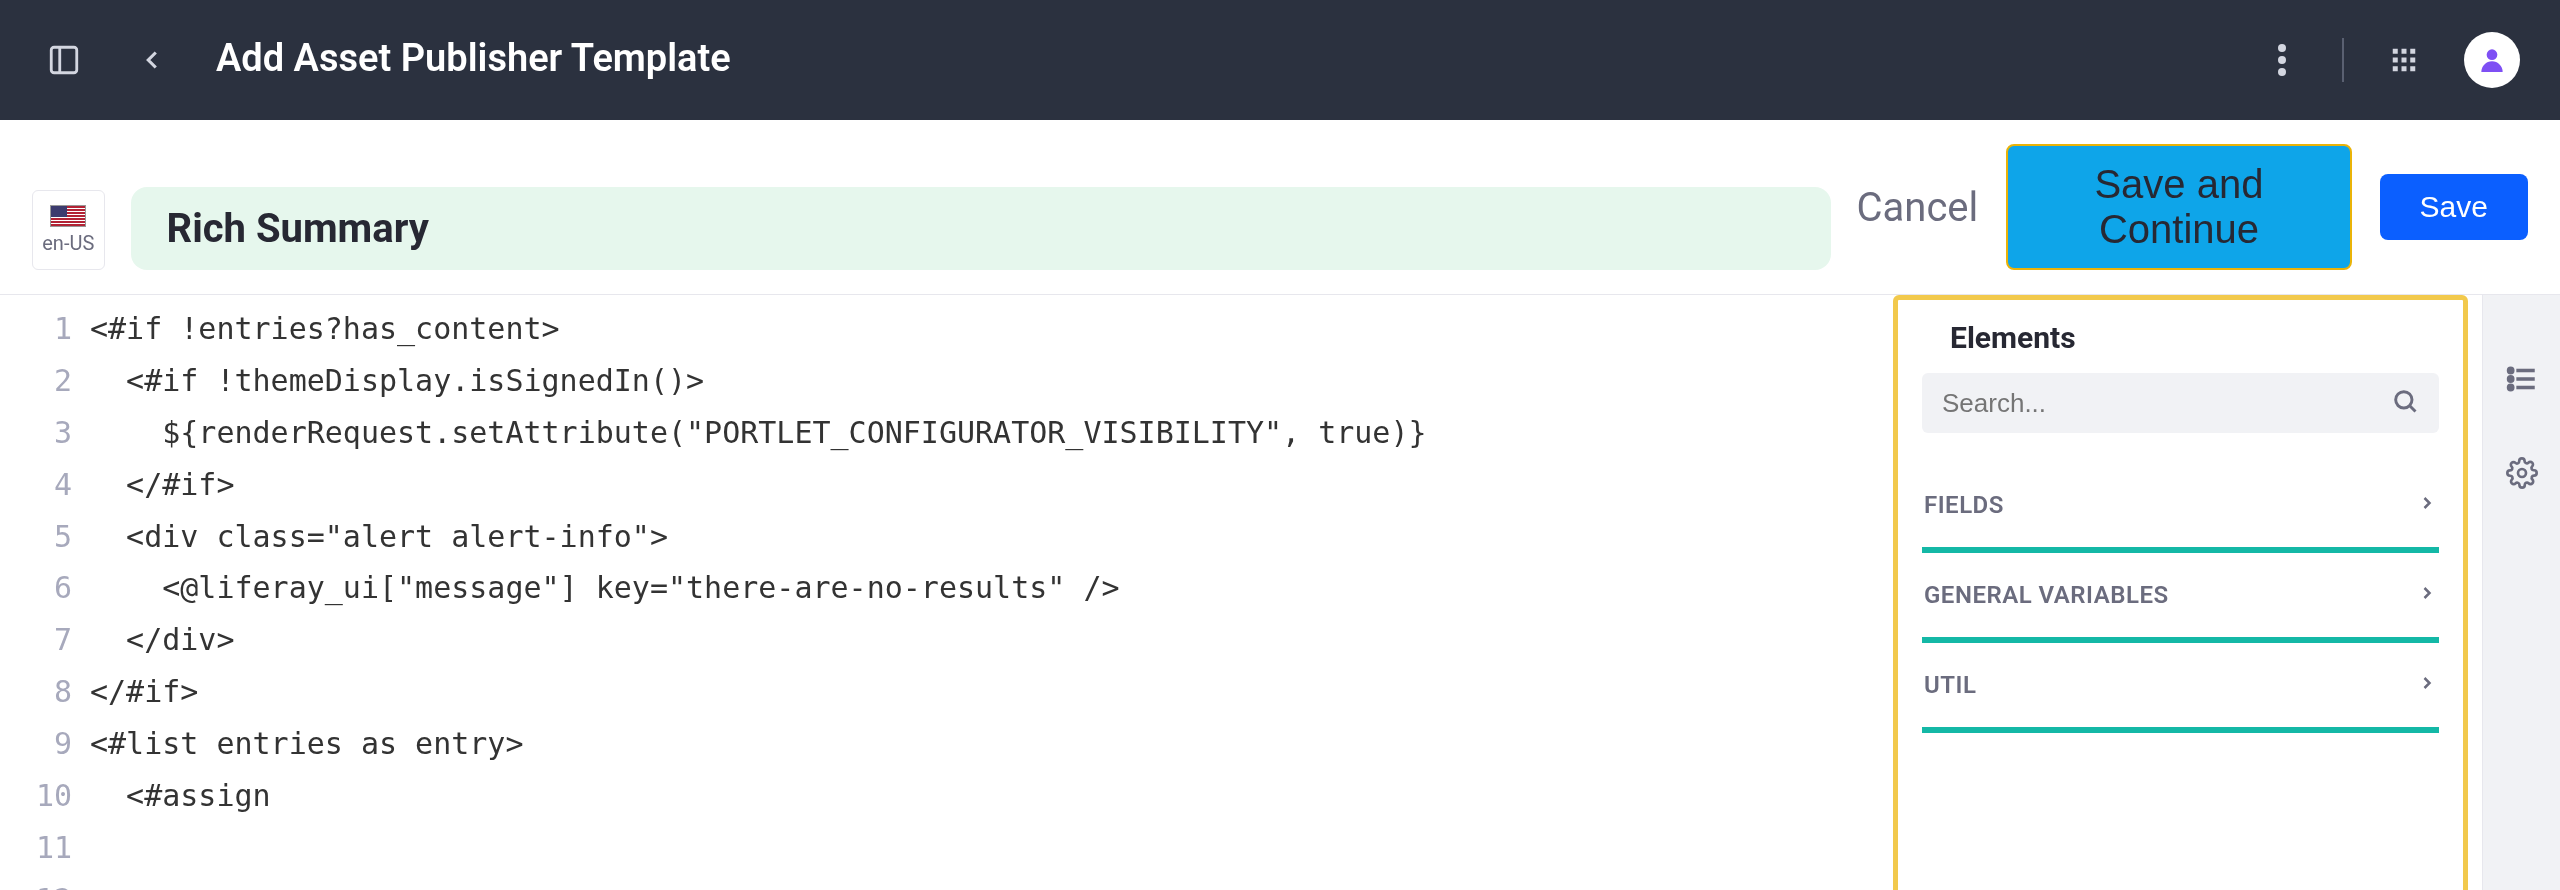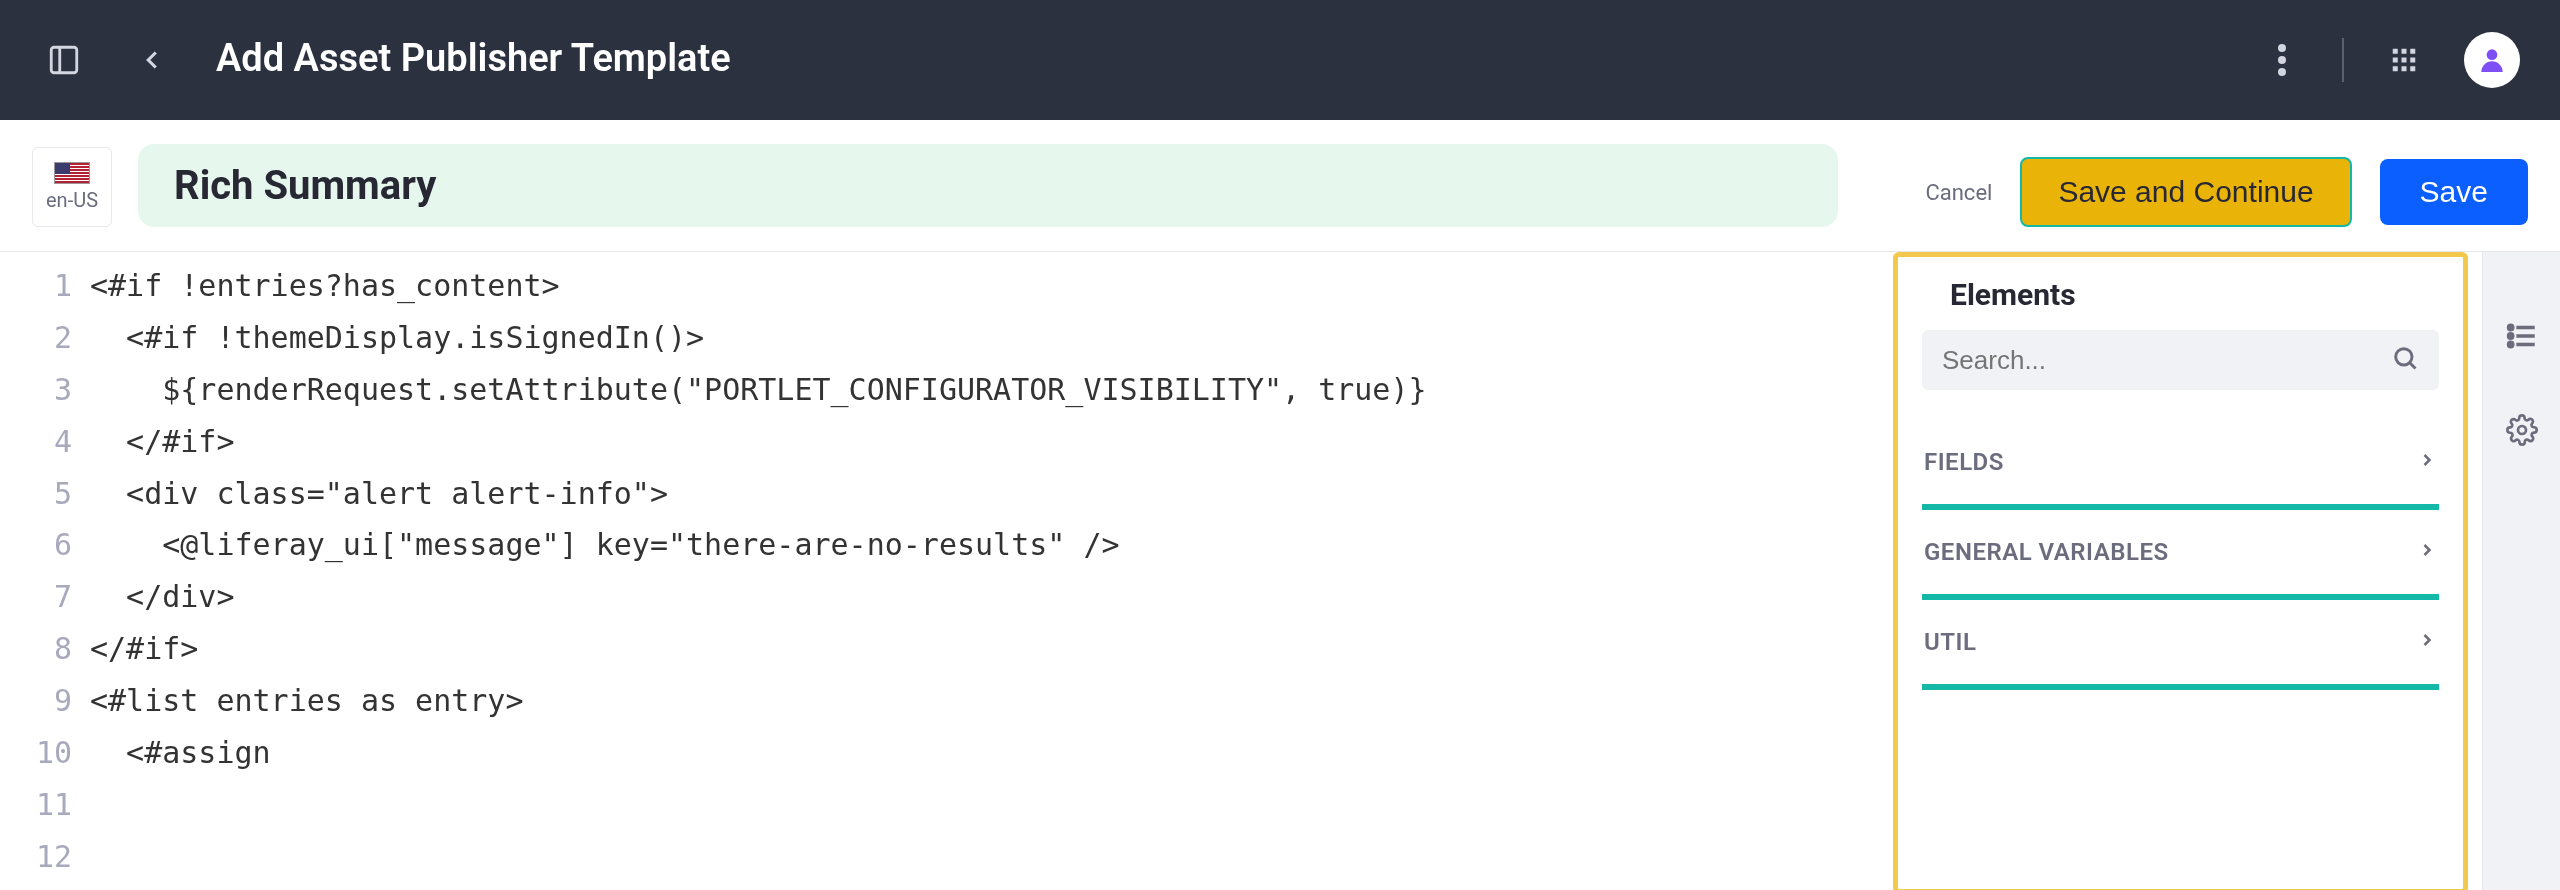--- a/index.html
+++ b/index.html
@@ -70,24 +70,24 @@
   .title-box {
     flex: 0 0 1700px;
     background: #e6f7ed;
     border-radius: 16px;
     padding: 18px 36px;
     font-size: 40px;
     font-weight: 700;
     color: #272833;
   }
   .actionbar-buttons { margin-left: auto; display: flex; align-items: center; gap: 28px; }
-  .btn-text { font-size: 22px; color: #6b6c7e; cursor: pointer; }
+  .btn-text { font-size: 40px; color: #6b6c7e; cursor: pointer; }
   .btn-outline {
-    font-size: 30px; color: #272833; border: 2px solid #14b8a6;
-    border-radius: 8px; padding: 16px 36px; background: #eab308; cursor: pointer;
+    font-size: 40px; color: #272833; border: 2px solid #eab308;
+    border-radius: 8px; padding: 16px 36px; background: #0ea5e9; cursor: pointer;
   }
   .btn-primary {
     font-size: 30px; color: #fff; background: #0b5fff;
     border: none; border-radius: 8px; padding: 16px 40px; cursor: pointer;
     font-weight: 400;
   }
 
   
   .main {
     display: flex;

